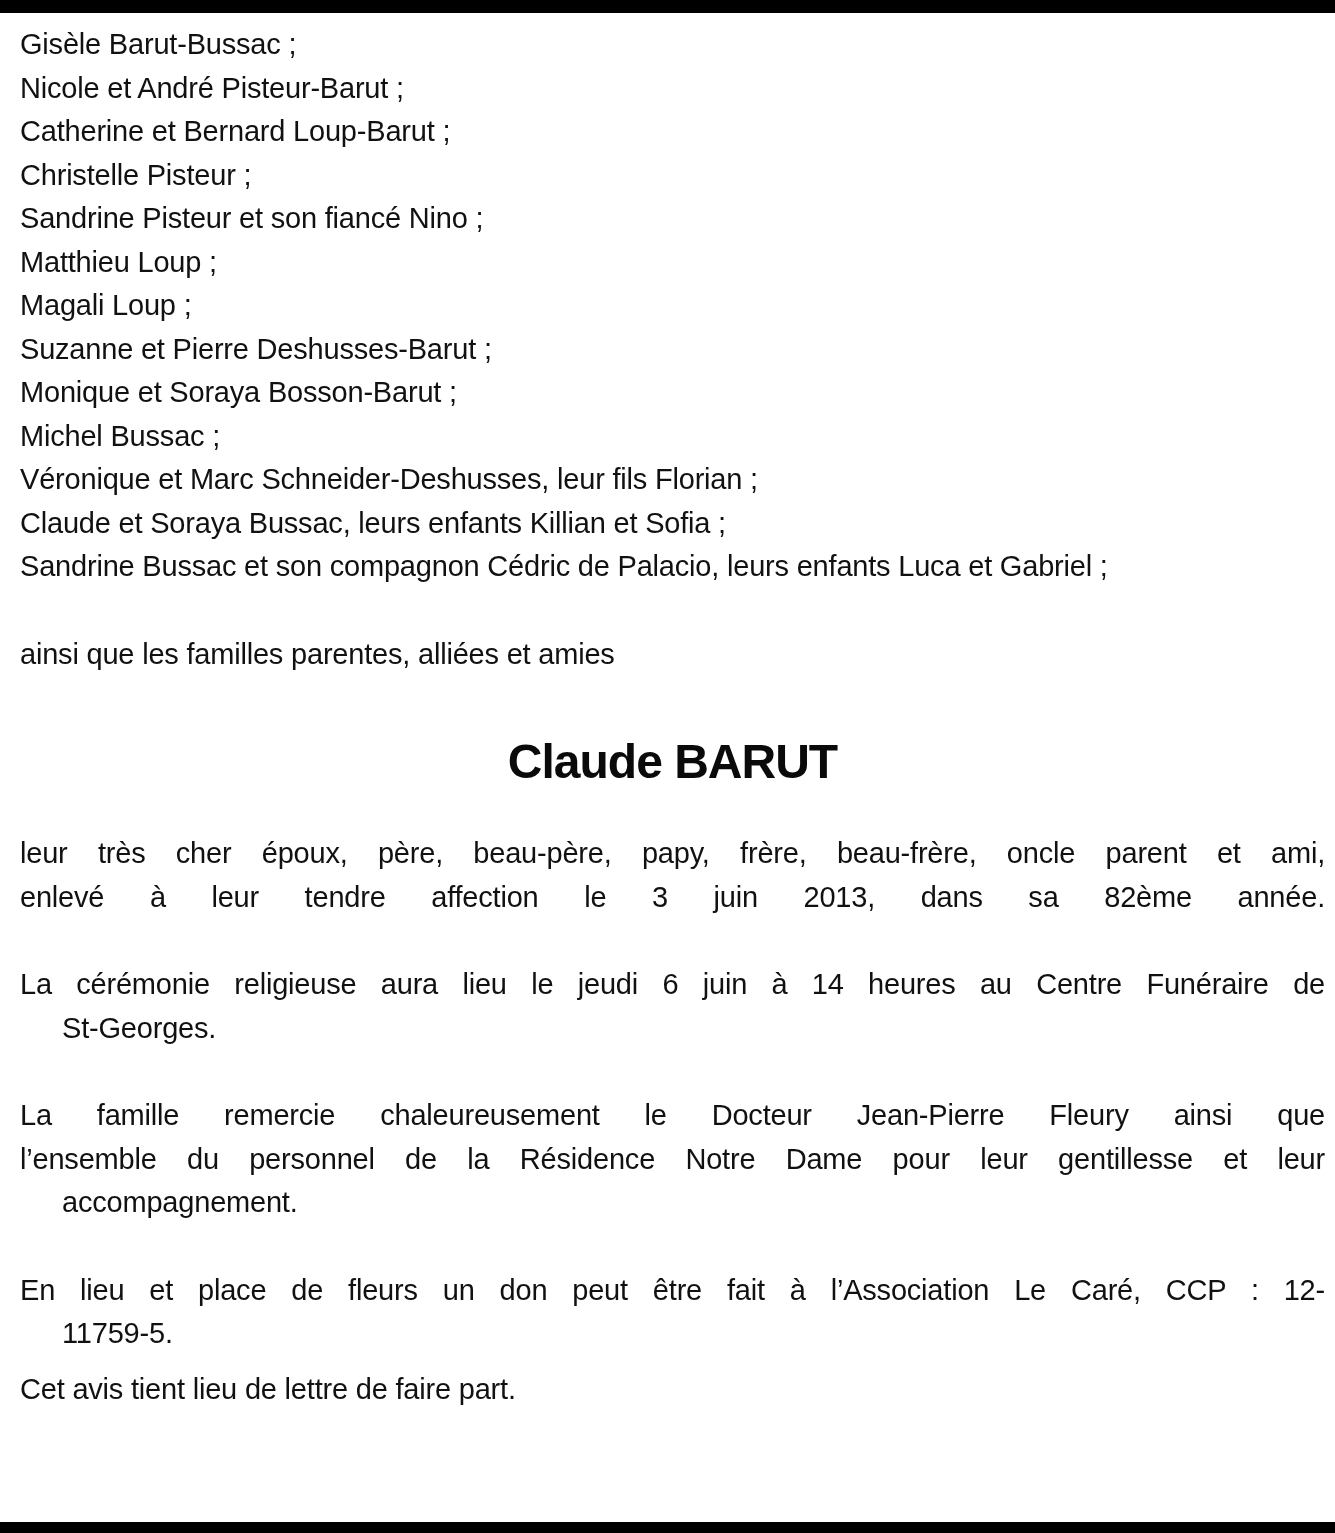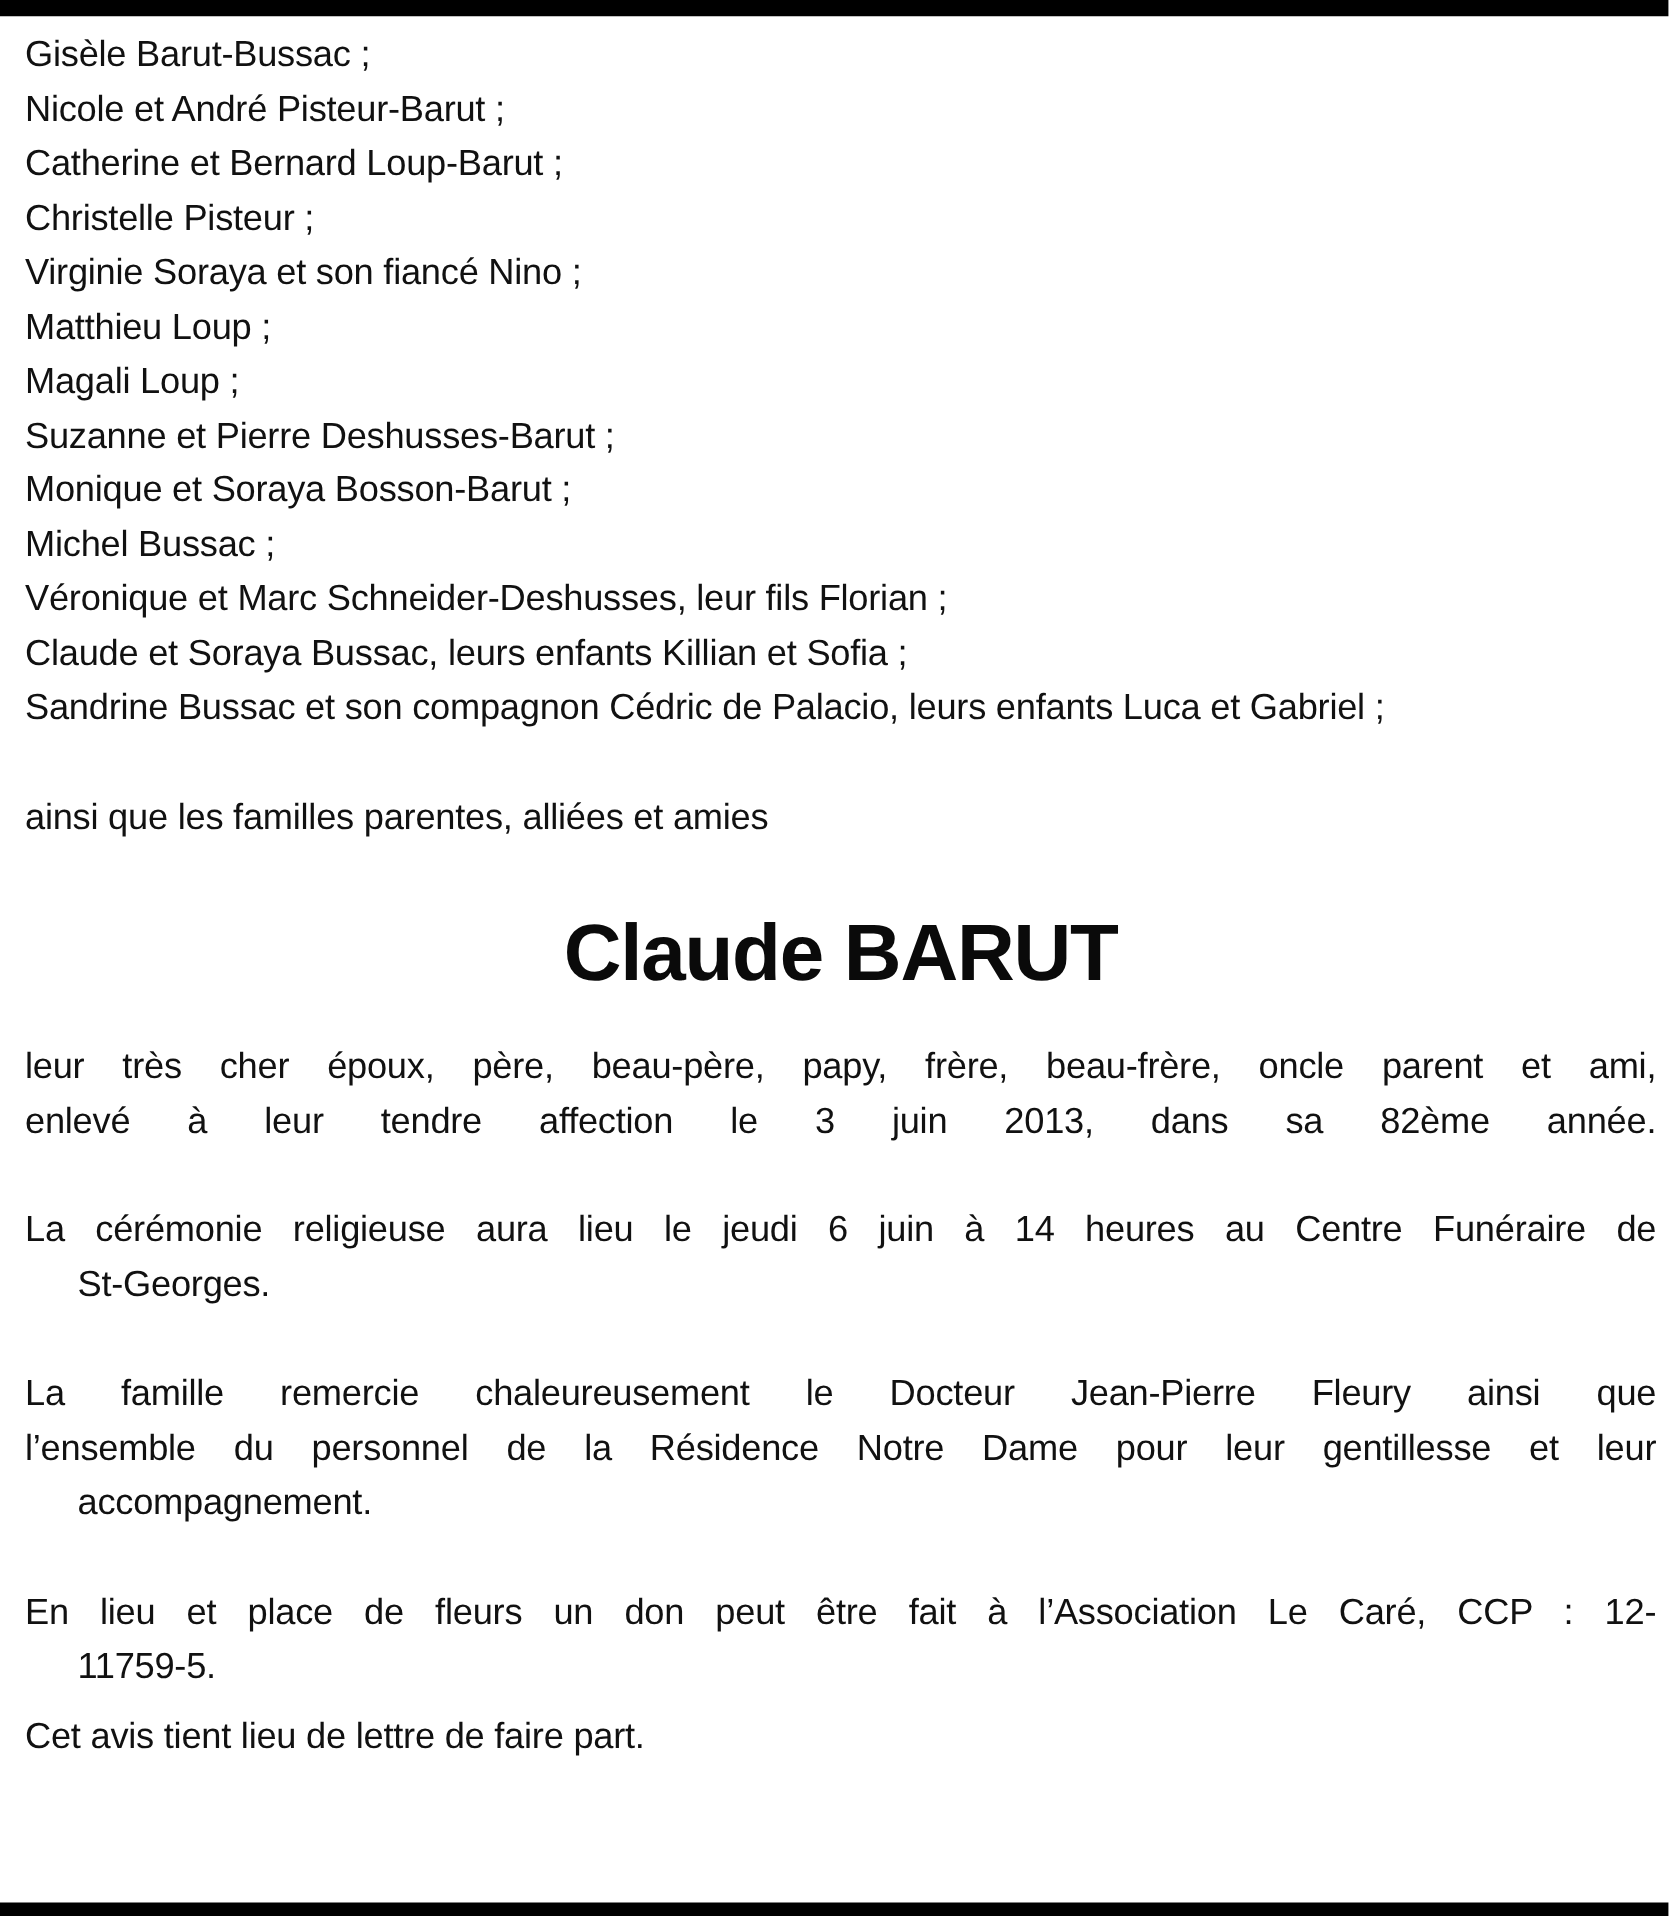--- a/index.html
+++ b/index.html
@@ -36,21 +36,21 @@
     letter-spacing: -0.2px;
   }
 
   .names { margin: 0; }
   .name-line { white-space: nowrap; }
 
   p { margin: 44px 0 0 0; }
 
   .title {
     margin: 46px 0 30px 0;
-    font-size: 64px;
+    font-size: 48px;
     line-height: 80px;
     font-weight: bold;
     text-align: center;
     letter-spacing: -1px;
     color: #0a0a0a;
   }
 
   .tribute { margin-top: 8px; }
 
   
@@ -74,21 +74,21 @@
 
   <div class="bar top"></div>
 
   <div class="content">
 
     <div class="names">
       <div class="name-line">Gisèle Barut-Bussac ;</div>
       <div class="name-line">Nicole et André Pisteur-Barut ;</div>
       <div class="name-line">Catherine et Bernard Loup-Barut ;</div>
       <div class="name-line">Christelle Pisteur ;</div>
-      <div class="name-line">Virginie Soraya et son fiancé Nino ;</div>
+      <div class="name-line">Sandrine Pisteur et son fiancé Nino ;</div>
       <div class="name-line">Matthieu Loup ;</div>
       <div class="name-line">Magali Loup ;</div>
       <div class="name-line">Suzanne et Pierre Deshusses-Barut ;</div>
       <div class="name-line">Monique et Soraya Bosson-Barut ;</div>
       <div class="name-line">Michel Bussac ;</div>
       <div class="name-line">Véronique et Marc Schneider-Deshusses, leur fils Florian ;</div>
       <div class="name-line">Claude et Soraya Bussac, leurs enfants Killian et Sofia ;</div>
       <div class="name-line">Sandrine Bussac et son compagnon Cédric de Palacio, leurs enfants Luca et Gabriel ;</div>
     </div>
 

